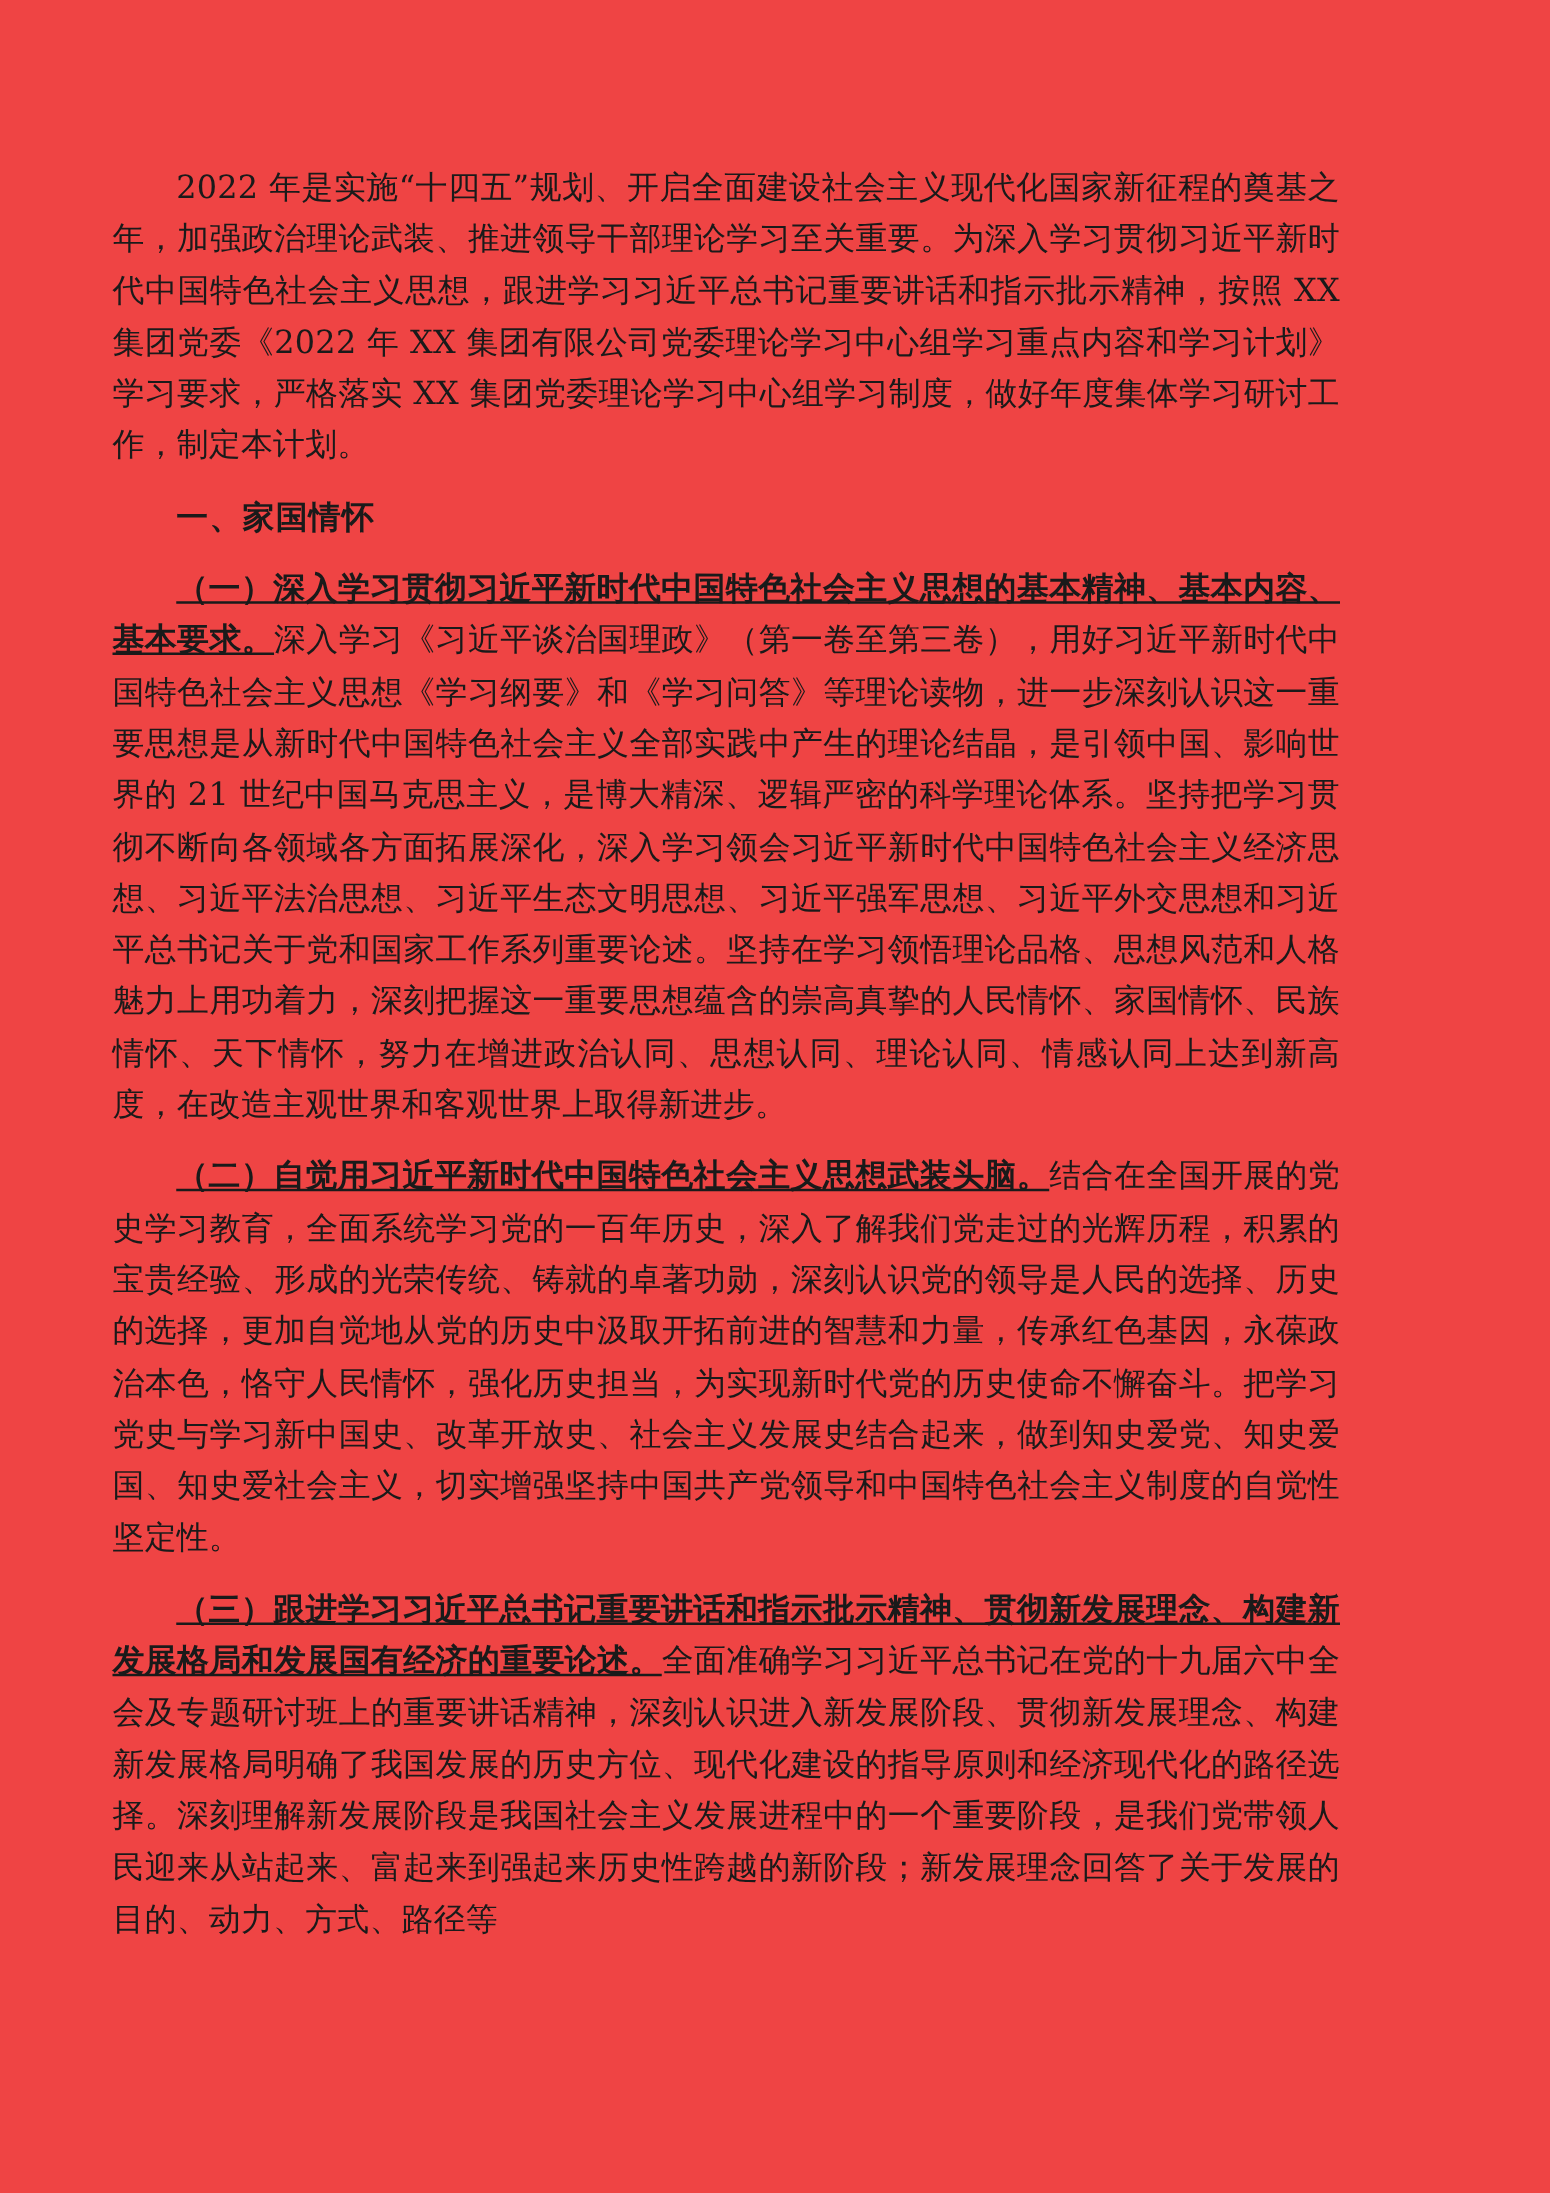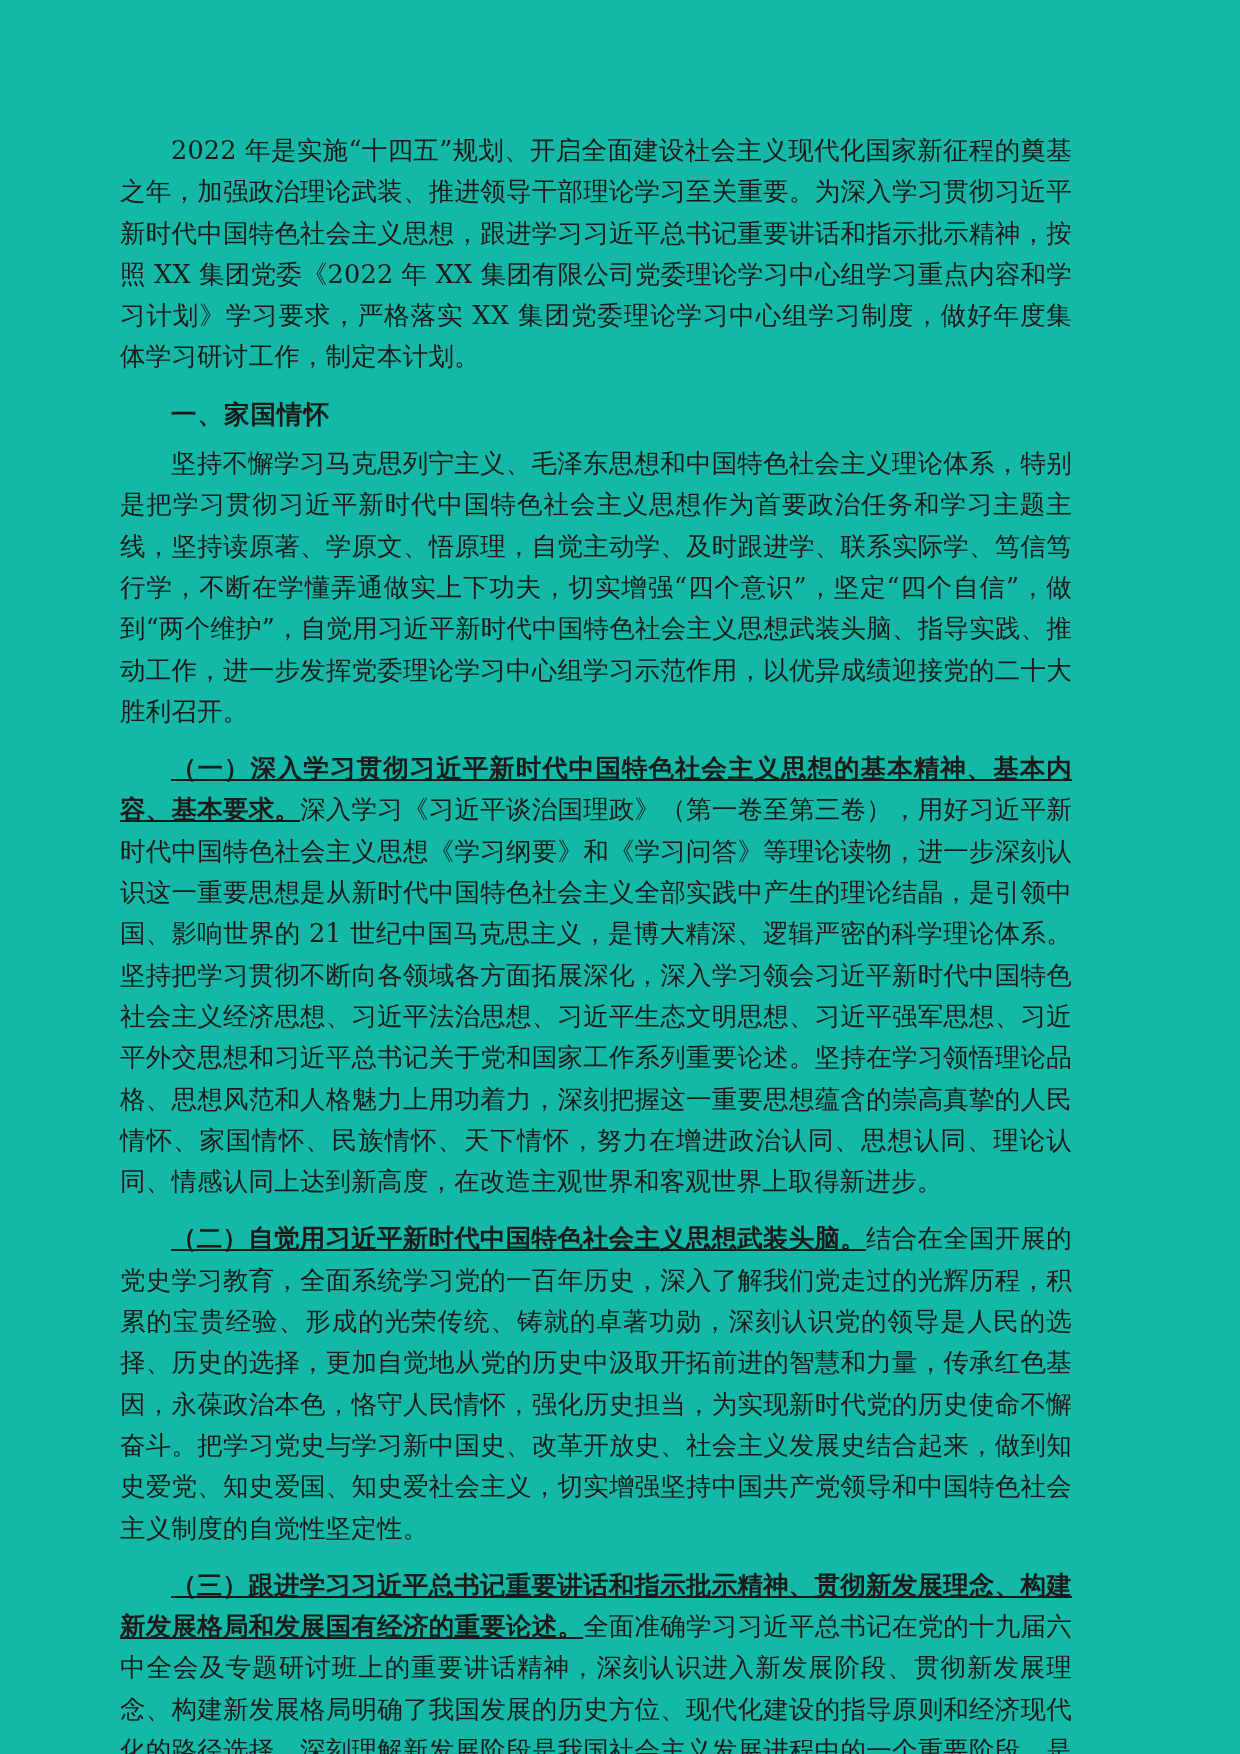--- a/index.html
+++ b/index.html
@@ -11,22 +11,22 @@
     width: 1240px;
     height: 1754px;
     font-family: "DejaVu Serif", "Liberation Serif", serif;
     color: #1a1a1a;
   }
   .page {
     position: relative;
     width: 1240px;
     height: 1754px;
     box-sizing: border-box;
-    padding: 130px 168px 60px 120px;
-    background: #14b8a6;
+    padding: 130px 168px 60px 90px;
+    background: #ef4444;
   }
   .doc-body {
     font-size: 25.5px;
     line-height: 1.62;
     text-align: justify;
     text-justify: inter-ideograph;
     letter-spacing: 0.2px;
   }
   p.para {
     margin: 0 0 2px 0;
@@ -54,21 +54,20 @@
 </head>
 <body>
 
 <div class="page">
   <div class="doc-body">
 
     <p class="para para-block">2022 年是实施“十四五”规划、开启全面建设社会主义现代化国家新征程的奠基之年，加强政治理论武装、推进领导干部理论学习至关重要。为深入学习贯彻习近平新时代中国特色社会主义思想，跟进学习习近平总书记重要讲话和指示批示精神，按照 XX 集团党委《2022 年 XX 集团有限公司党委理论学习中心组学习重点内容和学习计划》学习要求，严格落实 XX 集团党委理论学习中心组学习制度，做好年度集体学习研讨工作，制定本计划。</p>
 
     <h2 class="heading">一、家国情怀</h2>
 
-    <p class="para para-block">坚持不懈学习马克思列宁主义、毛泽东思想和中国特色社会主义理论体系，特别是把学习贯彻习近平新时代中国特色社会主义思想作为首要政治任务和学习主题主线，坚持读原著、学原文、悟原理，自觉主动学、及时跟进学、联系实际学、笃信笃行学，不断在学懂弄通做实上下功夫，切实增强“四个意识”，坚定“四个自信”，做到“两个维护”，自觉用习近平新时代中国特色社会主义思想武装头脑、指导实践、推动工作，进一步发挥党委理论学习中心组学习示范作用，以优异成绩迎接党的二十大胜利召开。</p>
 
     <p class="para spaced"><span class="lead">（一）深入学习贯彻习近平新时代中国特色社会主义思想的基本精神、基本内容、基本要求。</span><span>深入学习《习近平谈治国理政》（第一卷至第三卷），用好习近平新时代中国特色社会主义思想《学习纲要》和《学习问答》等理论读物，进一步深刻认识这一重要思想是从新时代中国特色社会主义全部实践中产生的理论结晶，是引领中国、影响世界的 21 世纪中国马克思主义，是博大精深、逻辑严密的科学理论体系。坚持把学习贯彻不断向各领域各方面拓展深化，深入学习领会习近平新时代中国特色社会主义经济思想、习近平法治思想、习近平生态文明思想、习近平强军思想、习近平外交思想和习近平总书记关于党和国家工作系列重要论述。坚持在学习领悟理论品格、思想风范和人格魅力上用功着力，深刻把握这一重要思想蕴含的崇高真挚的人民情怀、家国情怀、民族情怀、天下情怀，努力在增进政治认同、思想认同、理论认同、情感认同上达到新高度，在改造主观世界和客观世界上取得新进步。</span></p>
 
     <p class="para spaced"><span class="lead">（二）自觉用习近平新时代中国特色社会主义思想武装头脑。</span><span>结合在全国开展的党史学习教育，全面系统学习党的一百年历史，深入了解我们党走过的光辉历程，积累的宝贵经验、形成的光荣传统、铸就的卓著功勋，深刻认识党的领导是人民的选择、历史的选择，更加自觉地从党的历史中汲取开拓前进的智慧和力量，传承红色基因，永葆政治本色，恪守人民情怀，强化历史担当，为实现新时代党的历史使命不懈奋斗。把学习党史与学习新中国史、改革开放史、社会主义发展史结合起来，做到知史爱党、知史爱国、知史爱社会主义，切实增强坚持中国共产党领导和中国特色社会主义制度的自觉性坚定性。</span></p>
 
     <p class="para spaced"><span class="lead">（三）跟进学习习近平总书记重要讲话和指示批示精神、贯彻新发展理念、构建新发展格局和发展国有经济的重要论述。</span><span>全面准确学习习近平总书记在党的十九届六中全会及专题研讨班上的重要讲话精神，深刻认识进入新发展阶段、贯彻新发展理念、构建新发展格局明确了我国发展的历史方位、现代化建设的指导原则和经济现代化的路径选择。深刻理解新发展阶段是我国社会主义发展进程中的一个重要阶段，是我们党带领人民迎来从站起来、富起来到强起来历史性跨越的新阶段；新发展理念回答了关于发展的目的、动力、方式、路径等</span></p>
 
   </div>
 </div>
 

